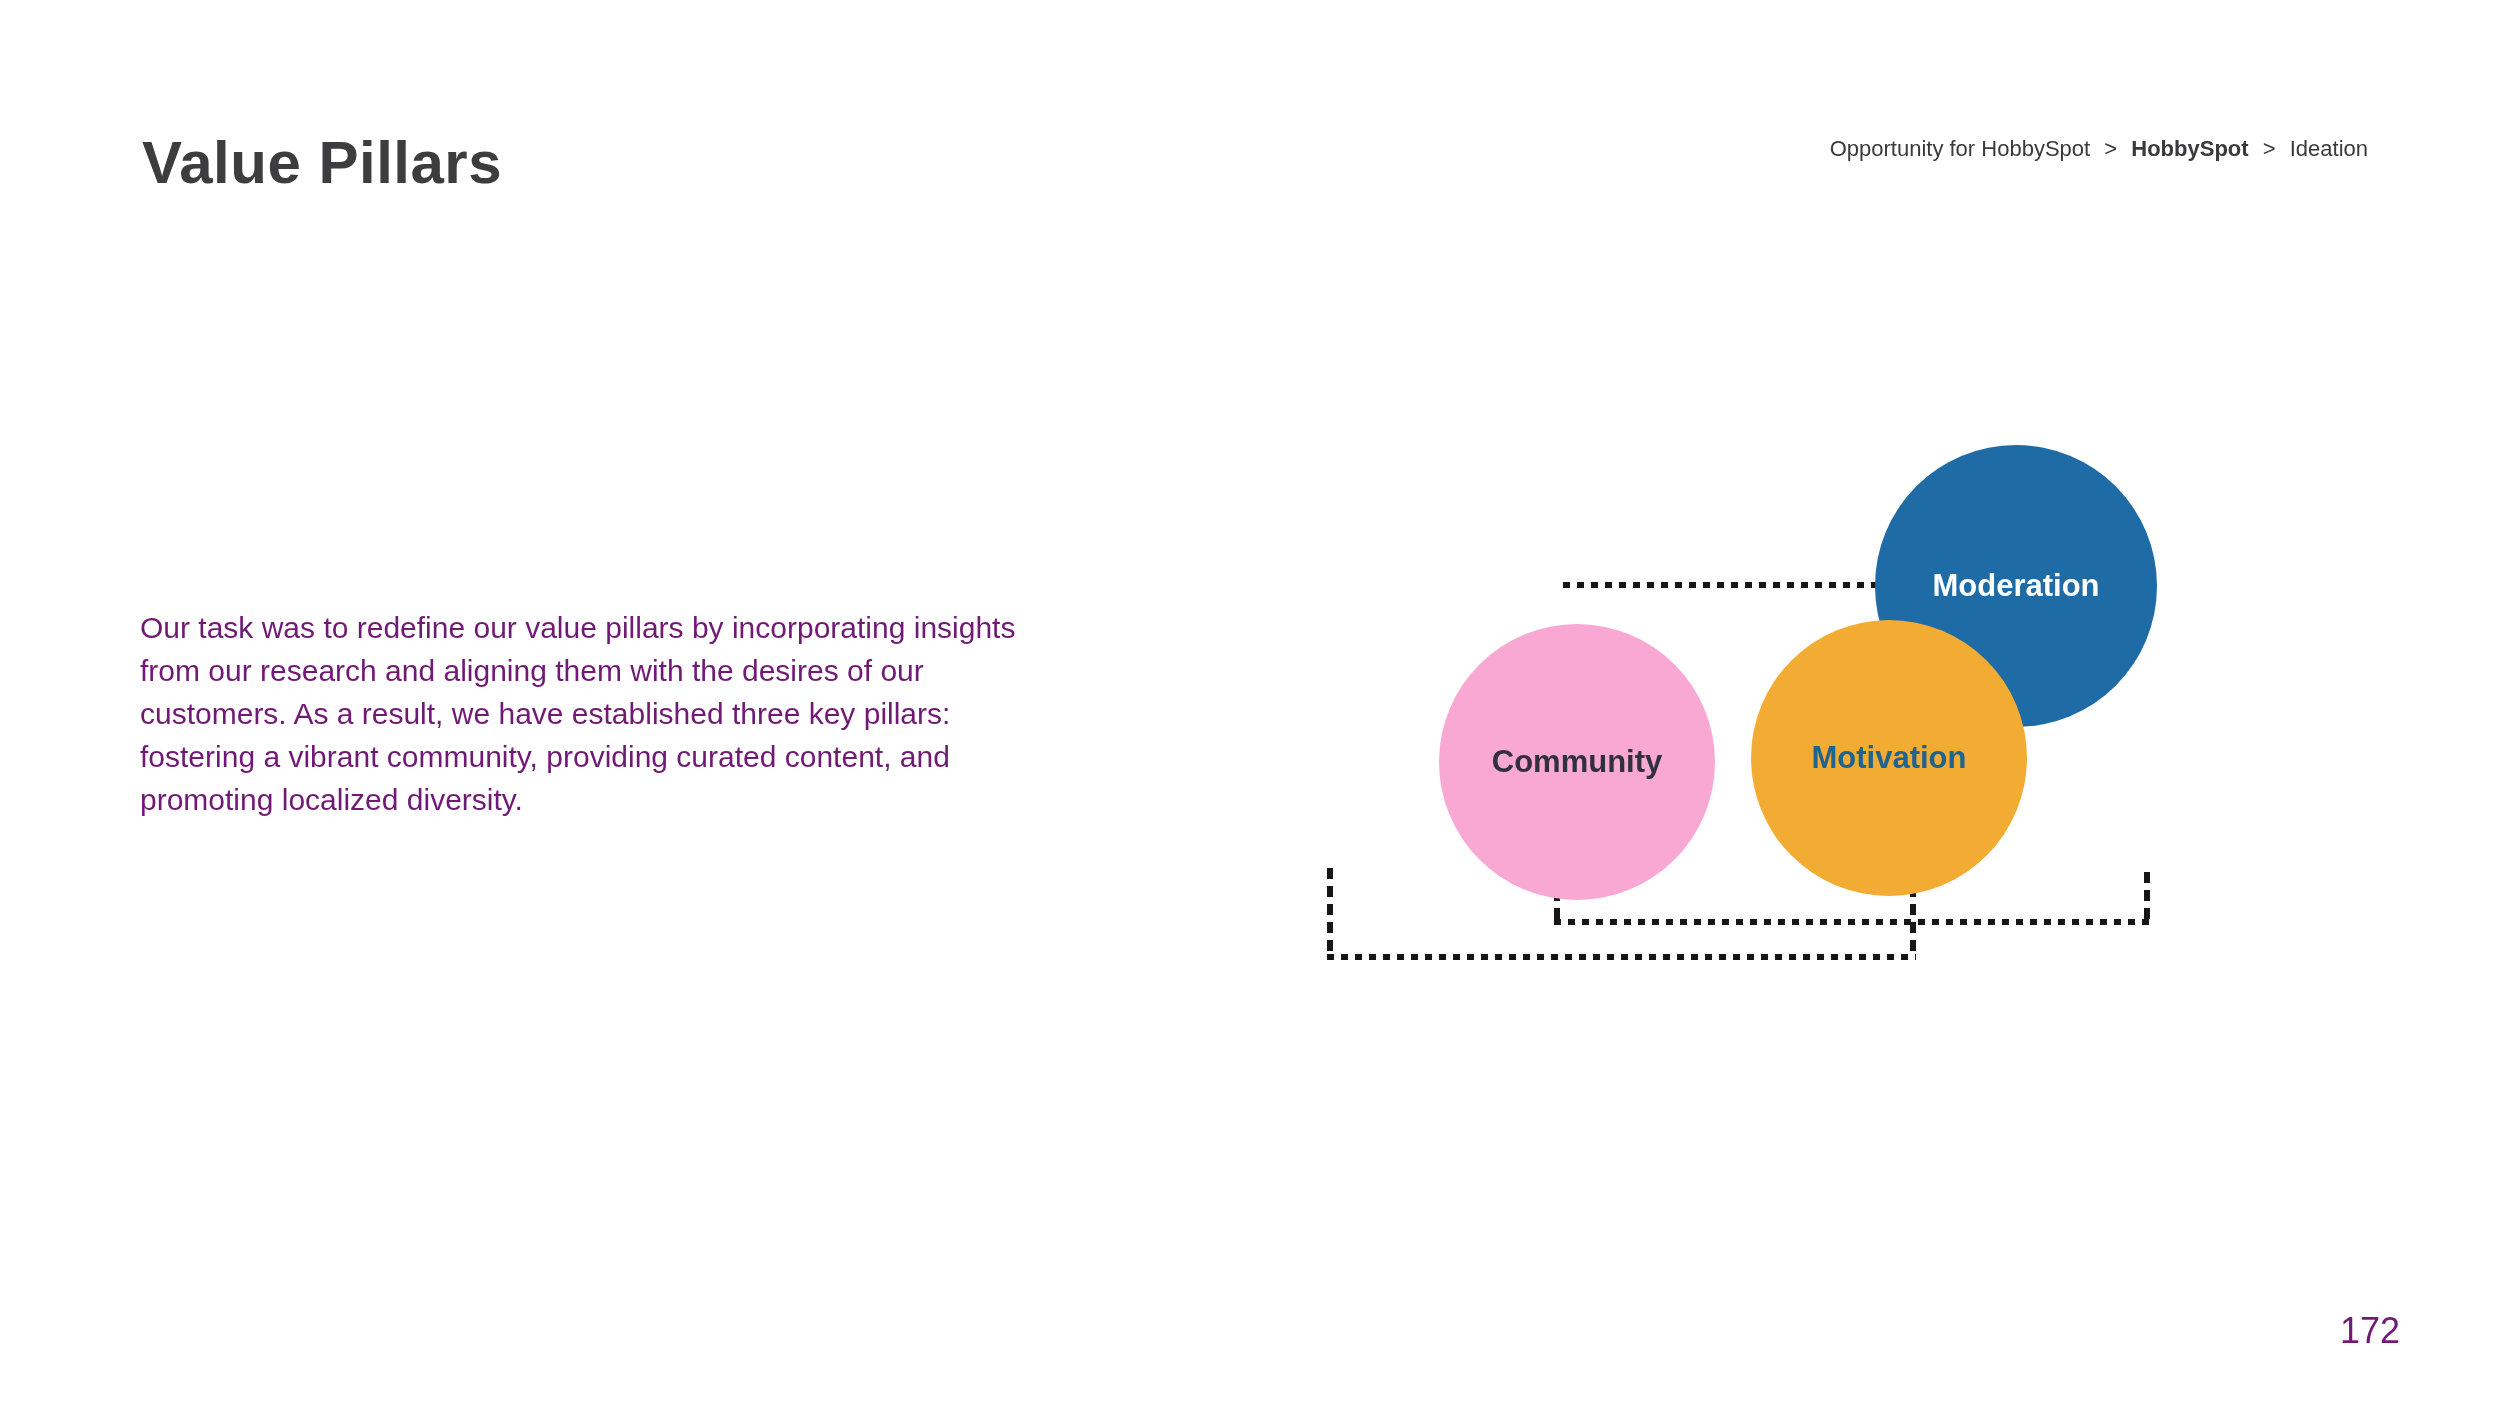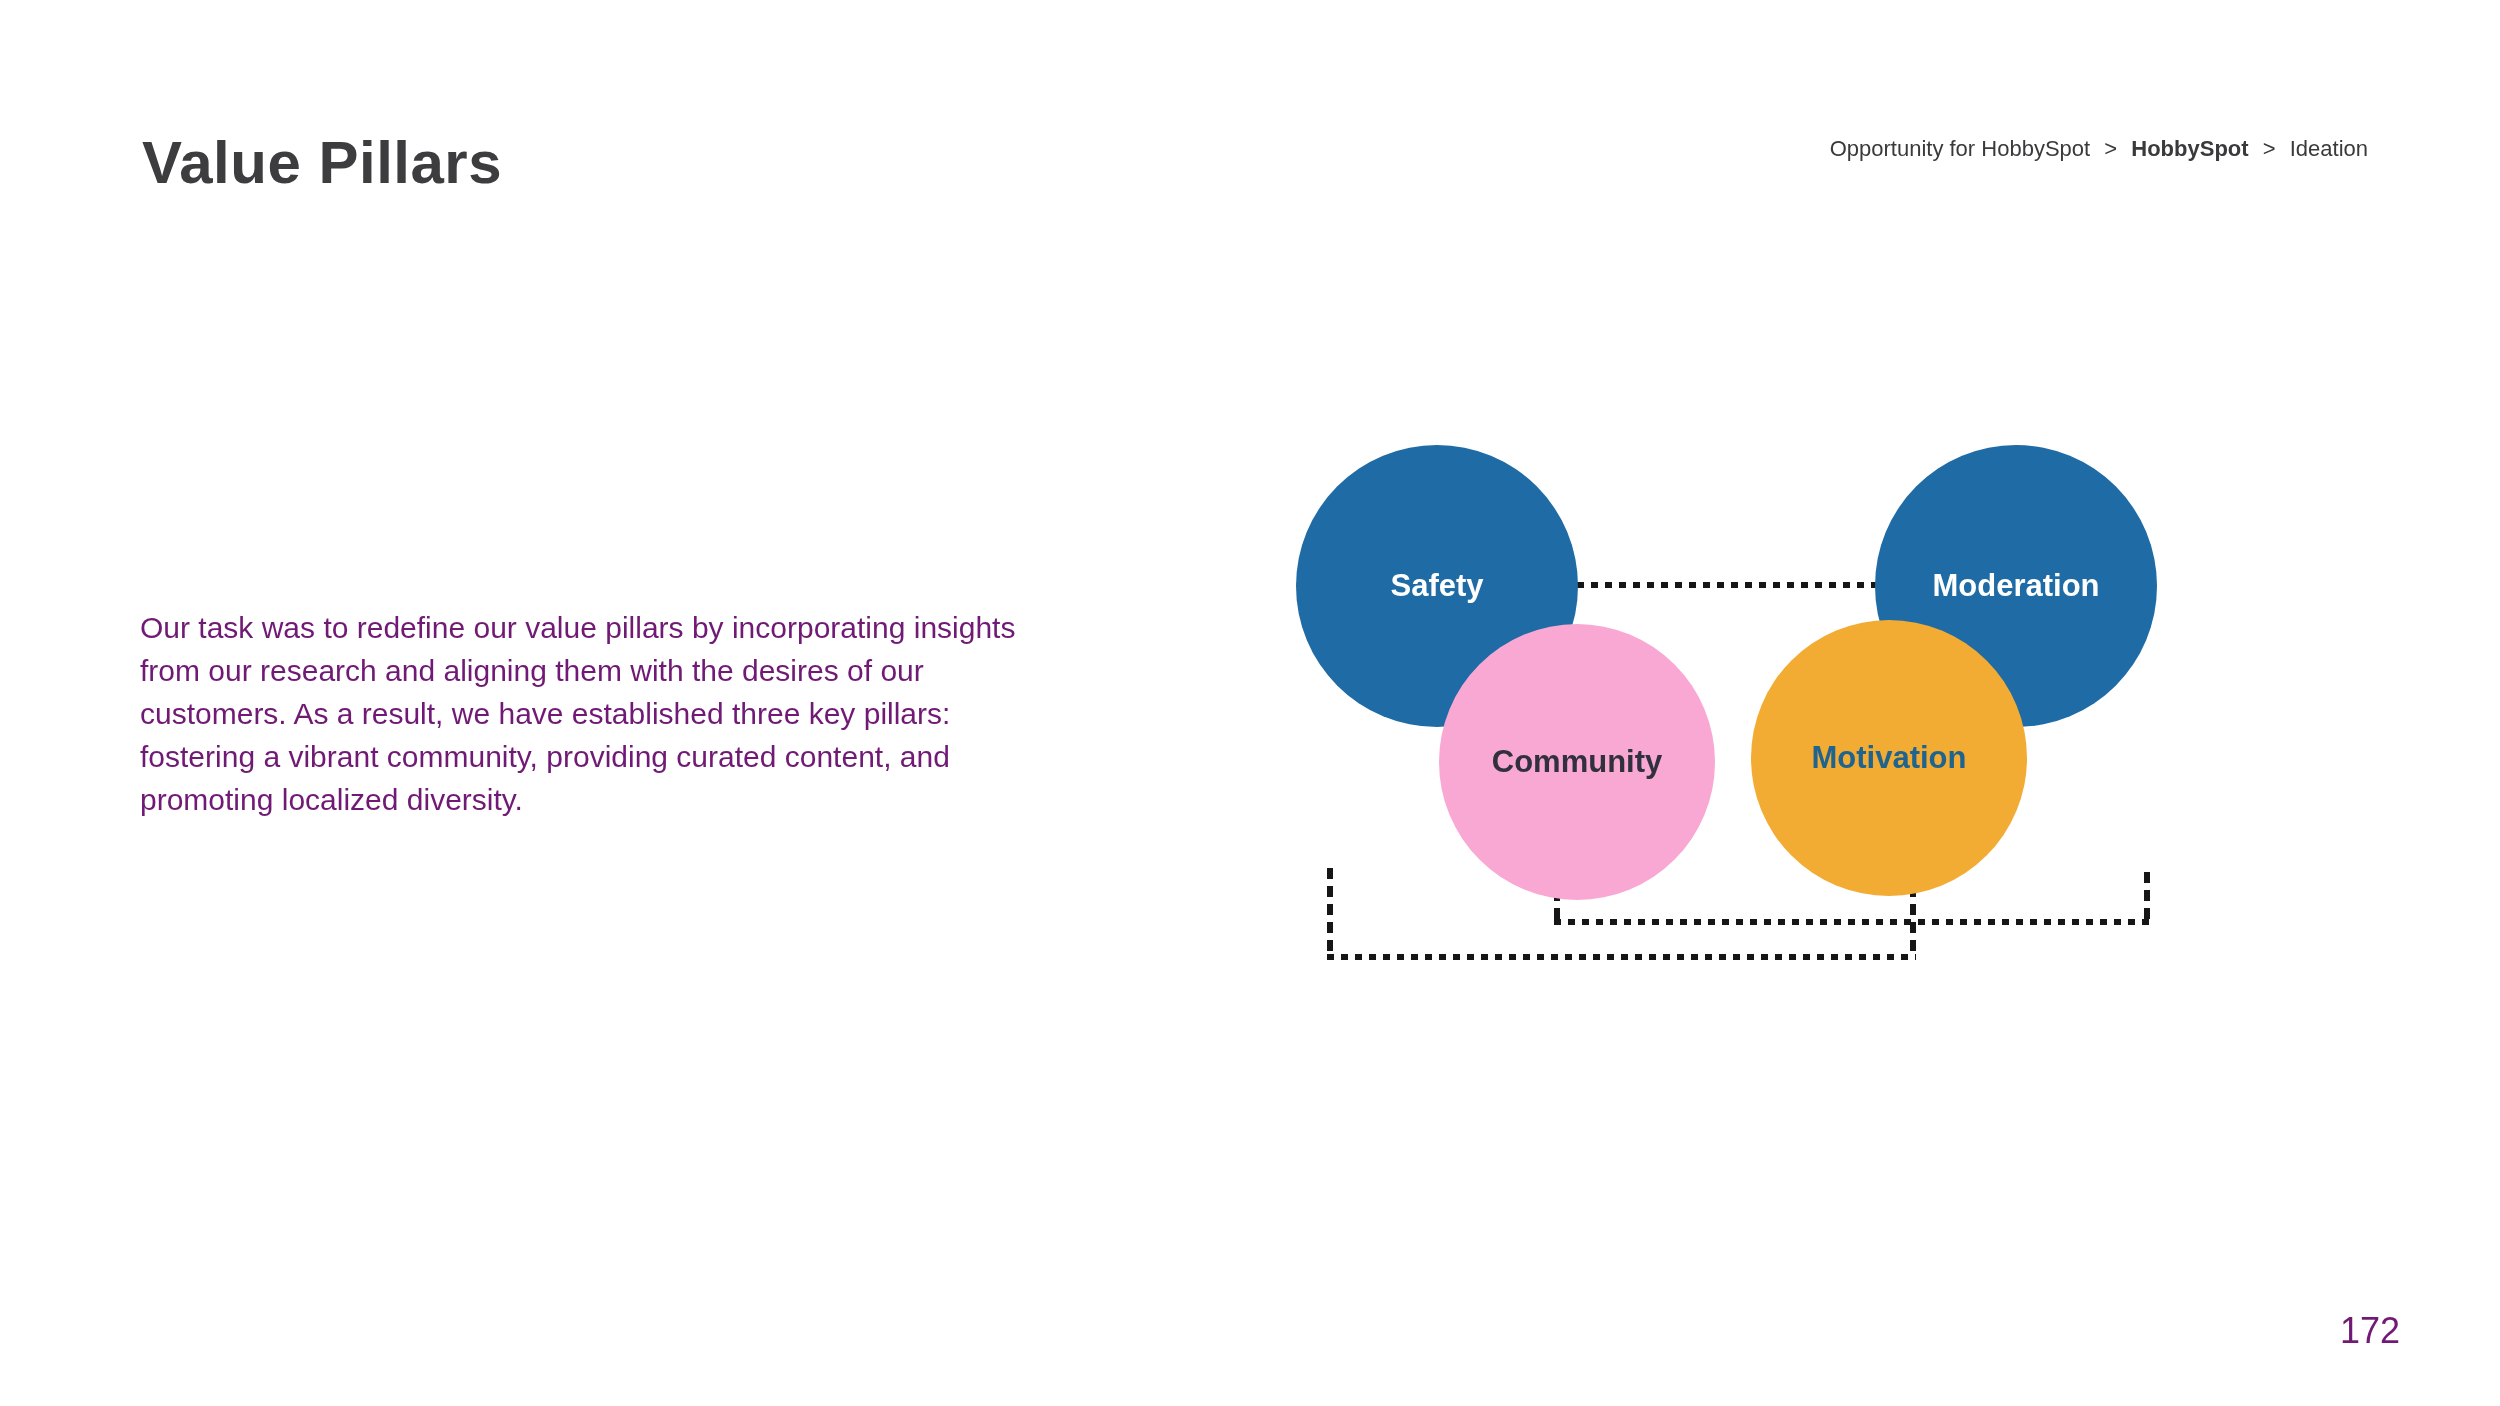--- a/index.html
+++ b/index.html
@@ -103,23 +103,20 @@
 
       <path d="M1330 868 L1330 957" stroke="#161616" stroke-width="6" stroke-dasharray="11 7"></path>
       <path d="M1327 957 L1916 957" stroke="#161616" stroke-width="6" stroke-dasharray="7 7"></path>
       <path d="M1913 868 L1913 957" stroke="#161616" stroke-width="6" stroke-dasharray="11 7"></path>
 
       <path d="M1557 872 L1557 922" stroke="#161616" stroke-width="6" stroke-dasharray="11 7"></path>
       <path d="M1554 922 L2150 922" stroke="#161616" stroke-width="6" stroke-dasharray="7 7"></path>
       <path d="M2147 872 L2147 922" stroke="#161616" stroke-width="6" stroke-dasharray="11 7"></path>
     </svg>
 
-    <div class="circle blue pos-safety">
-      <span>Safety</span>
-    </div>
     <div class="circle gray pos-community">
       <span>Community</span>
     </div>
 
     <div class="circle blue pos-moderation">
       <span>Moderation</span>
     </div>
     <div class="circle orange pos-motivation">
       <span>Motivation</span>
     </div>

